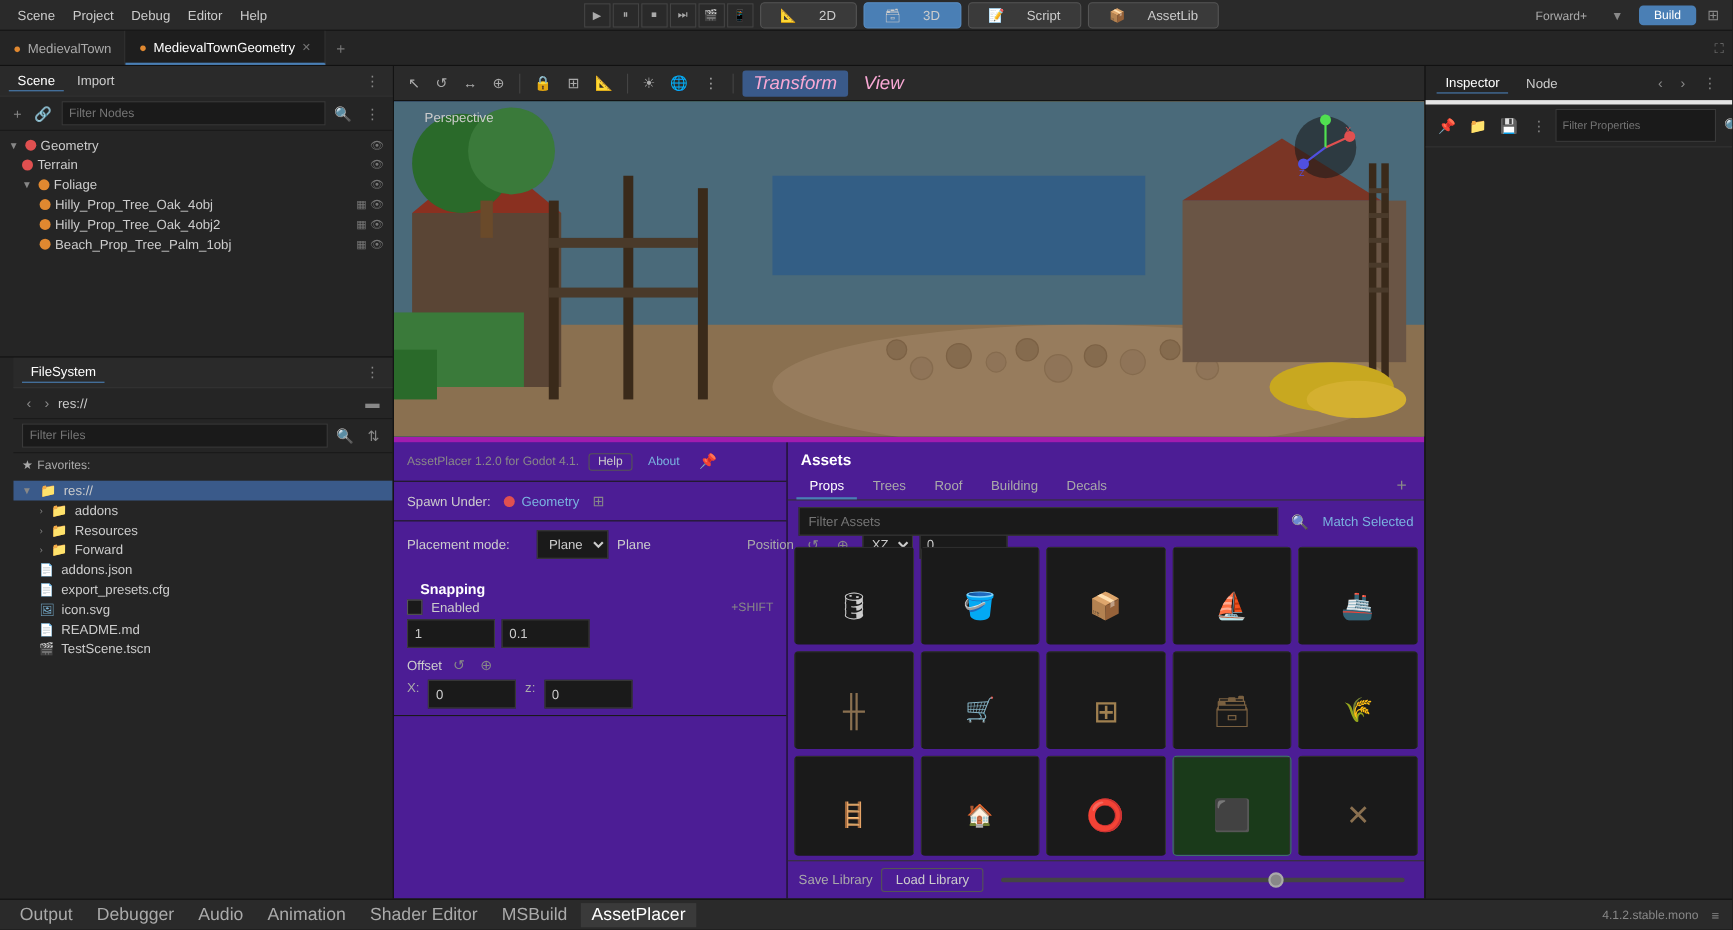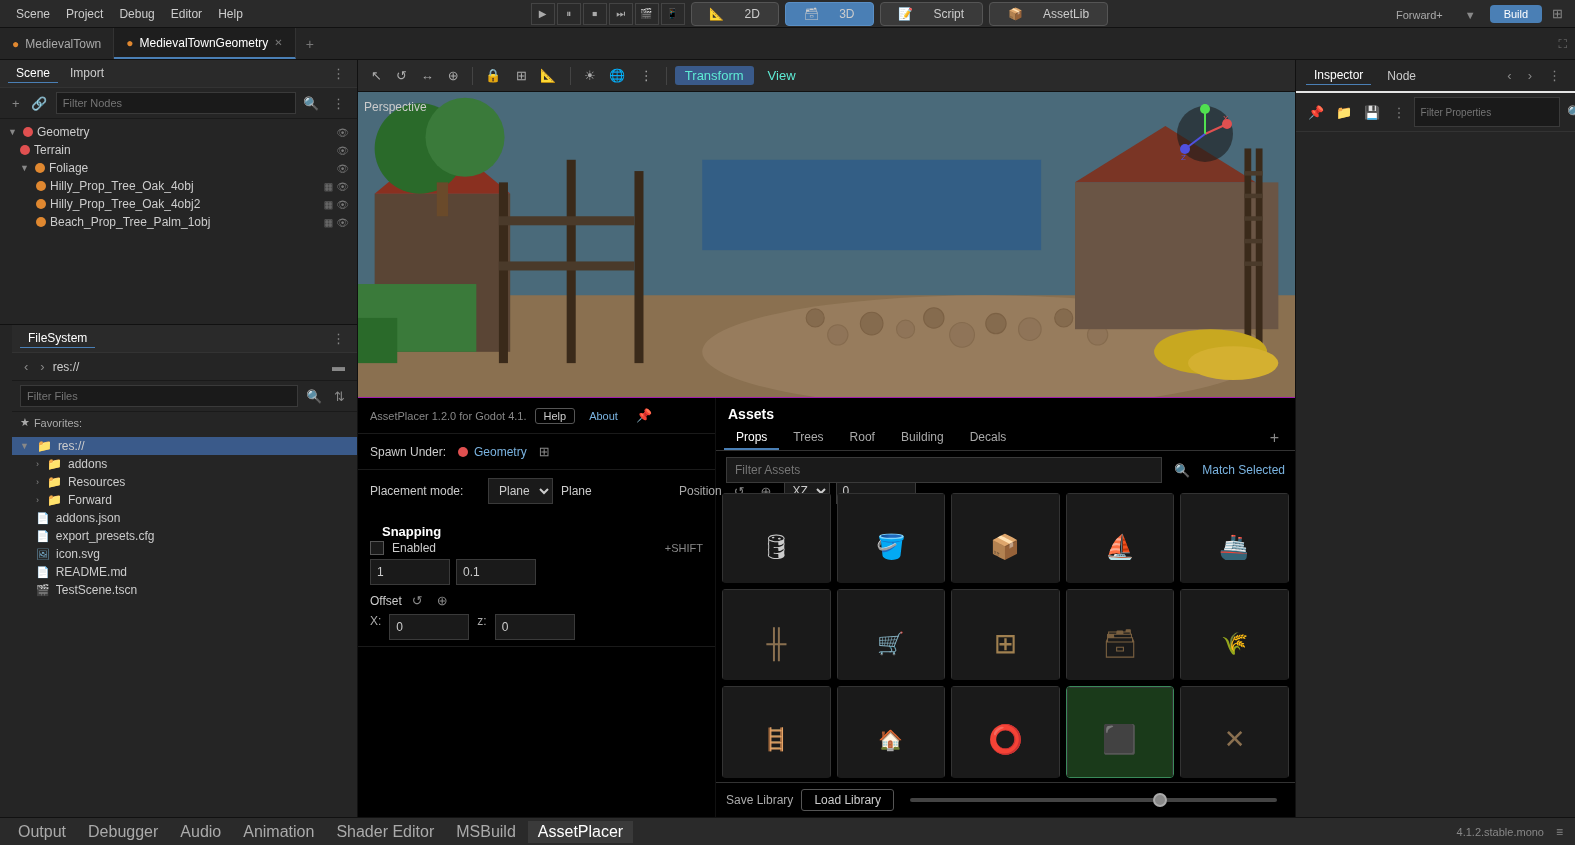--- a/index.html
+++ b/index.html
@@ -301,38 +301,38 @@
     
     .viewport {
       flex: 1;
       position: relative;
       overflow: hidden;
       background: #1a1a1a;
     }
     .viewport-label {
       position: absolute;
       top: 8px;
-      left: 6px;
+      left: 28px;
       font-size: 12px;
       color: #ccc;
       z-index: 2;
     }
     .gizmo {
       position: absolute;
       top: 12px;
       right: 60px;
       width: 60px;
       height: 60px;
     }
 
     
     .assetplacer-panel {
       height: 420px;
-      background: #000000;
-      border-top: 1px solid #a21caf;
+      background: #4c1d95;
+      border-top: 5px solid #a21caf;
       display: flex;
       overflow: hidden;
       flex-shrink: 0;
     }
     .ap-left {
       width: 358px;
       flex-shrink: 0;
       border-right: 1px solid #111;
       display: flex;
       flex-direction: column;
@@ -626,21 +626,21 @@
       background: #252525;
       border-left: 1px solid #111;
       display: flex;
       flex-direction: column;
     }
     .inspector-header {
       display: flex;
       align-items: center;
       padding: 6px 10px;
       gap: 8px;
-      border-bottom: 2px solid #e5e5e5;
+      border-bottom: 4px solid #e5e5e5;
     }
     .inspector-tab {
       font-size: 12px;
       color: #ccc;
       padding: 2px 8px;
       cursor: pointer;
     }
     .inspector-tab.active {
       color: #fff;
       border-bottom: 1px solid #4a7fb5;
@@ -702,23 +702,24 @@
     ::-webkit-scrollbar { width: 6px; }
     ::-webkit-scrollbar-track { background: #1a1a1a; }
     ::-webkit-scrollbar-thumb { background: #444; border-radius: 3px; }
     
     .asset-item.highlighted { background: #2a5a3a; border: 1px solid #3a8a5a; }
 
     .transform-btn {
       padding: 2px 10px;
       background: none;
       border: none;
-      color: #5eead4;
-      font-size: 13px;
-      cursor: pointer;
+      color: #f9a8d4;
+      font-size: 17px;
+      cursor: pointer;
+      font-style: italic;
     }
     .transform-btn.active { background: #3a5a8a; border-radius: 3px; }
   </style>
 </head>
 <body>
 
 <div class="menu-bar">
   <span>Scene</span>
   <span>Project</span>
   <span>Debug</span>

